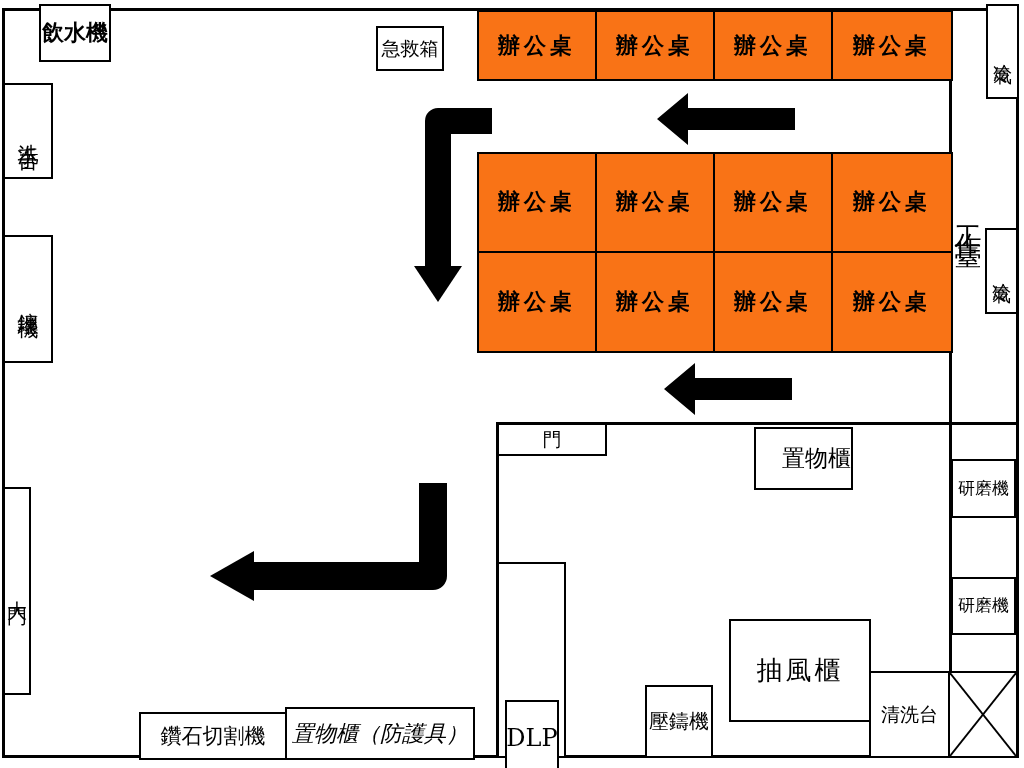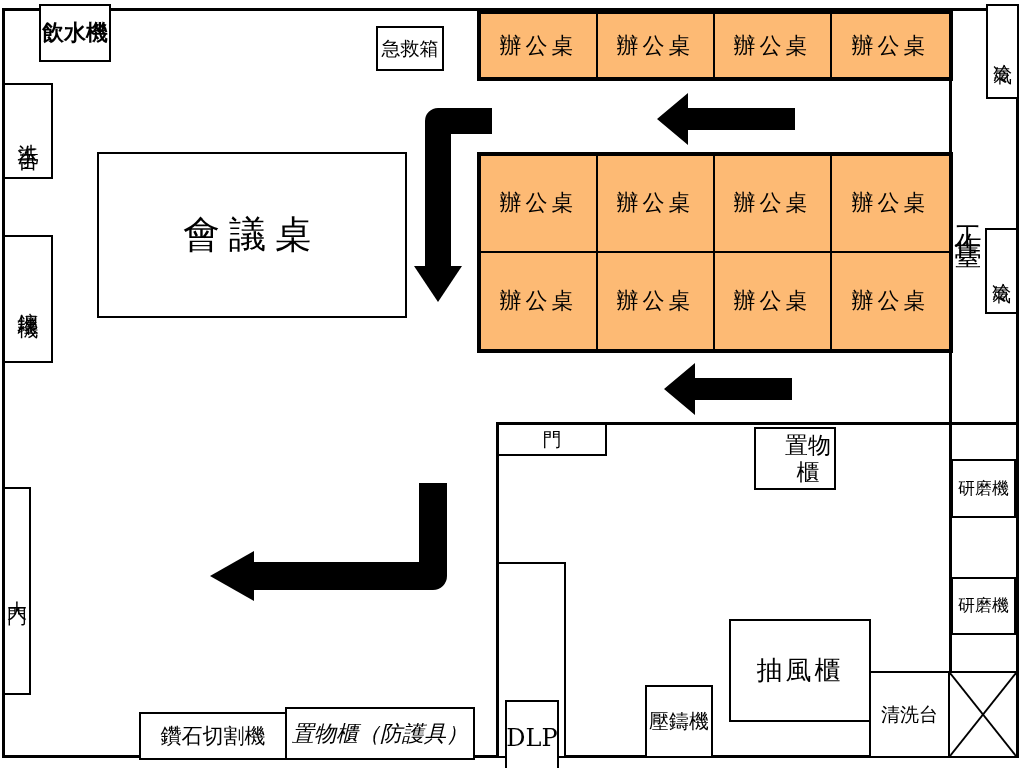--- a/index.html
+++ b/index.html
@@ -13,22 +13,22 @@
     display:flex;align-items:center;justify-content:center;
     text-align:center;box-sizing:border-box;line-height:1.15;
   }
   .vtext{writing-mode:vertical-rl;text-orientation:upright;letter-spacing:3px;}
   .line{position:absolute;background:#000;}
   .label-only{
     position:absolute;display:flex;align-items:center;justify-content:center;
     text-align:center;box-sizing:border-box;
   }
   .desk-grid{
-    position:absolute;border:4px solid #000000;background:#fdba74;
-    display:grid;box-sizing:border-box;
+    position:absolute;border:2px solid #000000;background:#f97316;
+    display:grid;box-sizing:border-box;font-weight:bold;
   }
   .desk-cell{
     display:flex;align-items:center;justify-content:center;
     font-size:22px;letter-spacing:4px;box-sizing:border-box;
   }
   .bR{border-right:2px solid #000;}
   .bB{border-bottom:2px solid #000;}
   svg.overlay{position:absolute;left:0;top:0;pointer-events:none;}
   .xbox-svg{position:absolute;left:0;top:0;width:100%;height:100%;}
 </style>
@@ -51,21 +51,20 @@
 
   <div class="box" style="left:376px;top:26px;width:68px;height:45px;font-size:19px;">急救箱</div>
 
   <div class="desk-grid" style="left:477px;top:10px;width:476px;height:71px;grid-template-columns:repeat(4,1fr);">
     <div class="desk-cell bR">辦公桌</div>
     <div class="desk-cell bR">辦公桌</div>
     <div class="desk-cell bR">辦公桌</div>
     <div class="desk-cell">辦公桌</div>
   </div>
 
-  <div class="box" style="left:97px;top:152px;width:310px;height:166px;font-size:37px;letter-spacing:9px;">會議桌</div>
 
   <div class="desk-grid" style="left:477px;top:152px;width:476px;height:201px;grid-template-columns:repeat(4,1fr);grid-template-rows:1fr 1fr;">
     <div class="desk-cell bR bB">辦公桌</div>
     <div class="desk-cell bR bB">辦公桌</div>
     <div class="desk-cell bR bB">辦公桌</div>
     <div class="desk-cell bB">辦公桌</div>
     <div class="desk-cell bR">辦公桌</div>
     <div class="desk-cell bR">辦公桌</div>
     <div class="desk-cell bR">辦公桌</div>
     <div class="desk-cell">辦公桌</div>
@@ -77,21 +76,21 @@
   <div class="box" style="left:951px;top:459px;width:65px;height:59px;font-size:17px;">研磨機</div>
   <div class="box" style="left:951px;top:577px;width:65px;height:58px;font-size:17px;">研磨機</div>
   <div class="box" style="left:948px;top:671px;width:70px;height:87px;">
     <svg class="xbox-svg" viewBox="0 0 70 87" preserveAspectRatio="none">
       <line x1="0" y1="0" x2="70" y2="87" stroke="#000" stroke-width="2"></line>
       <line x1="70" y1="0" x2="0" y2="87" stroke="#000" stroke-width="2"></line>
     </svg>
   </div>
 
   <div class="box" style="left:497px;top:423px;width:110px;height:33px;font-size:19px;">門</div>
-  <div class="box" style="left:754px;top:427px;width:82px;height:63px;font-size:23px;padding-left:26px;">置物櫃</div>
+  <div class="box" style="left:754px;top:427px;width:99px;height:63px;font-size:23px;padding-left:26px;">置物櫃</div>
   <div class="box" style="left:497px;top:562px;width:69px;height:196px;"></div>
   <div class="box" style="left:505px;top:676px;width:54px;height:77px;font-size:24px;margin-top:24px;">DLP</div>
   <div class="box" style="left:645px;top:685px;width:68px;height:73px;font-size:20px;">壓鑄機</div>
   <div class="box" style="left:729px;top:619px;width:142px;height:103px;font-size:26px;letter-spacing:3px;">抽風櫃</div>
   <div class="box" style="left:869px;top:671px;width:81px;height:87px;font-size:19px;">清洗台</div>
 
   <div class="box" style="left:139px;top:712px;width:148px;height:48px;font-size:21px;">鑽石切割機</div>
   <div class="box" style="left:285px;top:707px;width:190px;height:53px;font-size:22px;font-style:italic;">置物櫃（防護具）</div>
 
   <svg class="overlay" width="1024" height="768" viewBox="0 0 1024 768">

